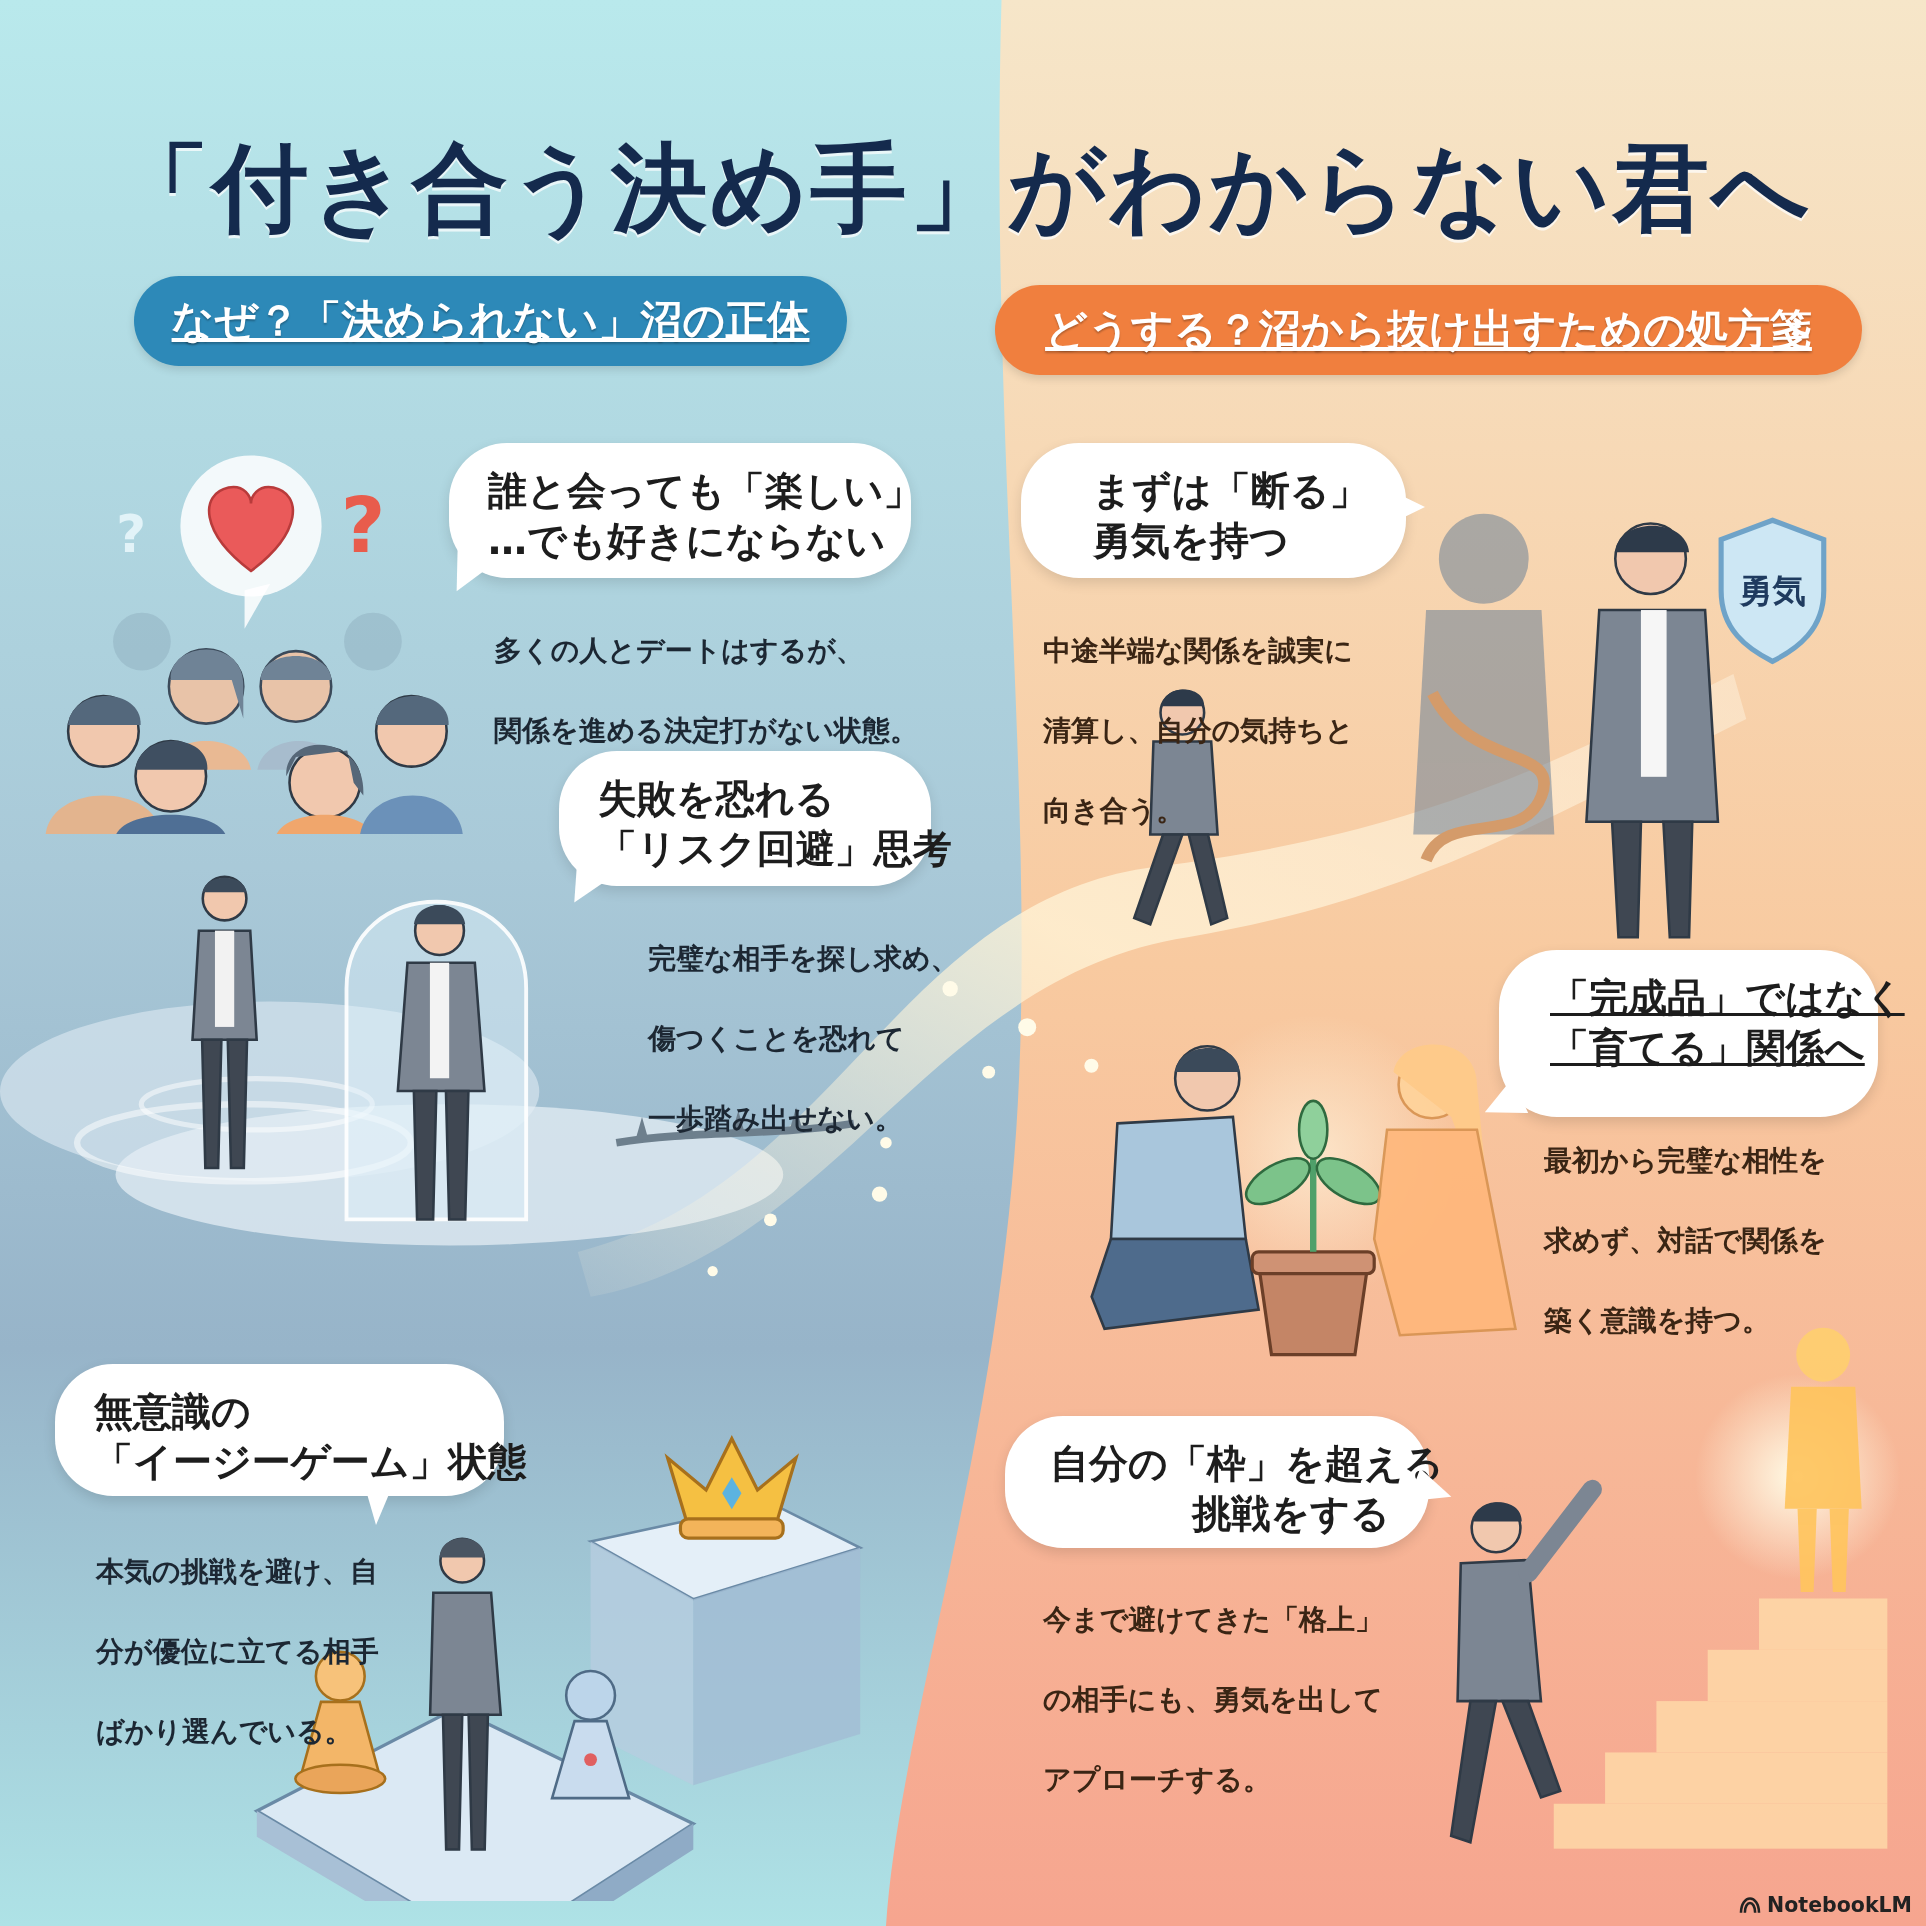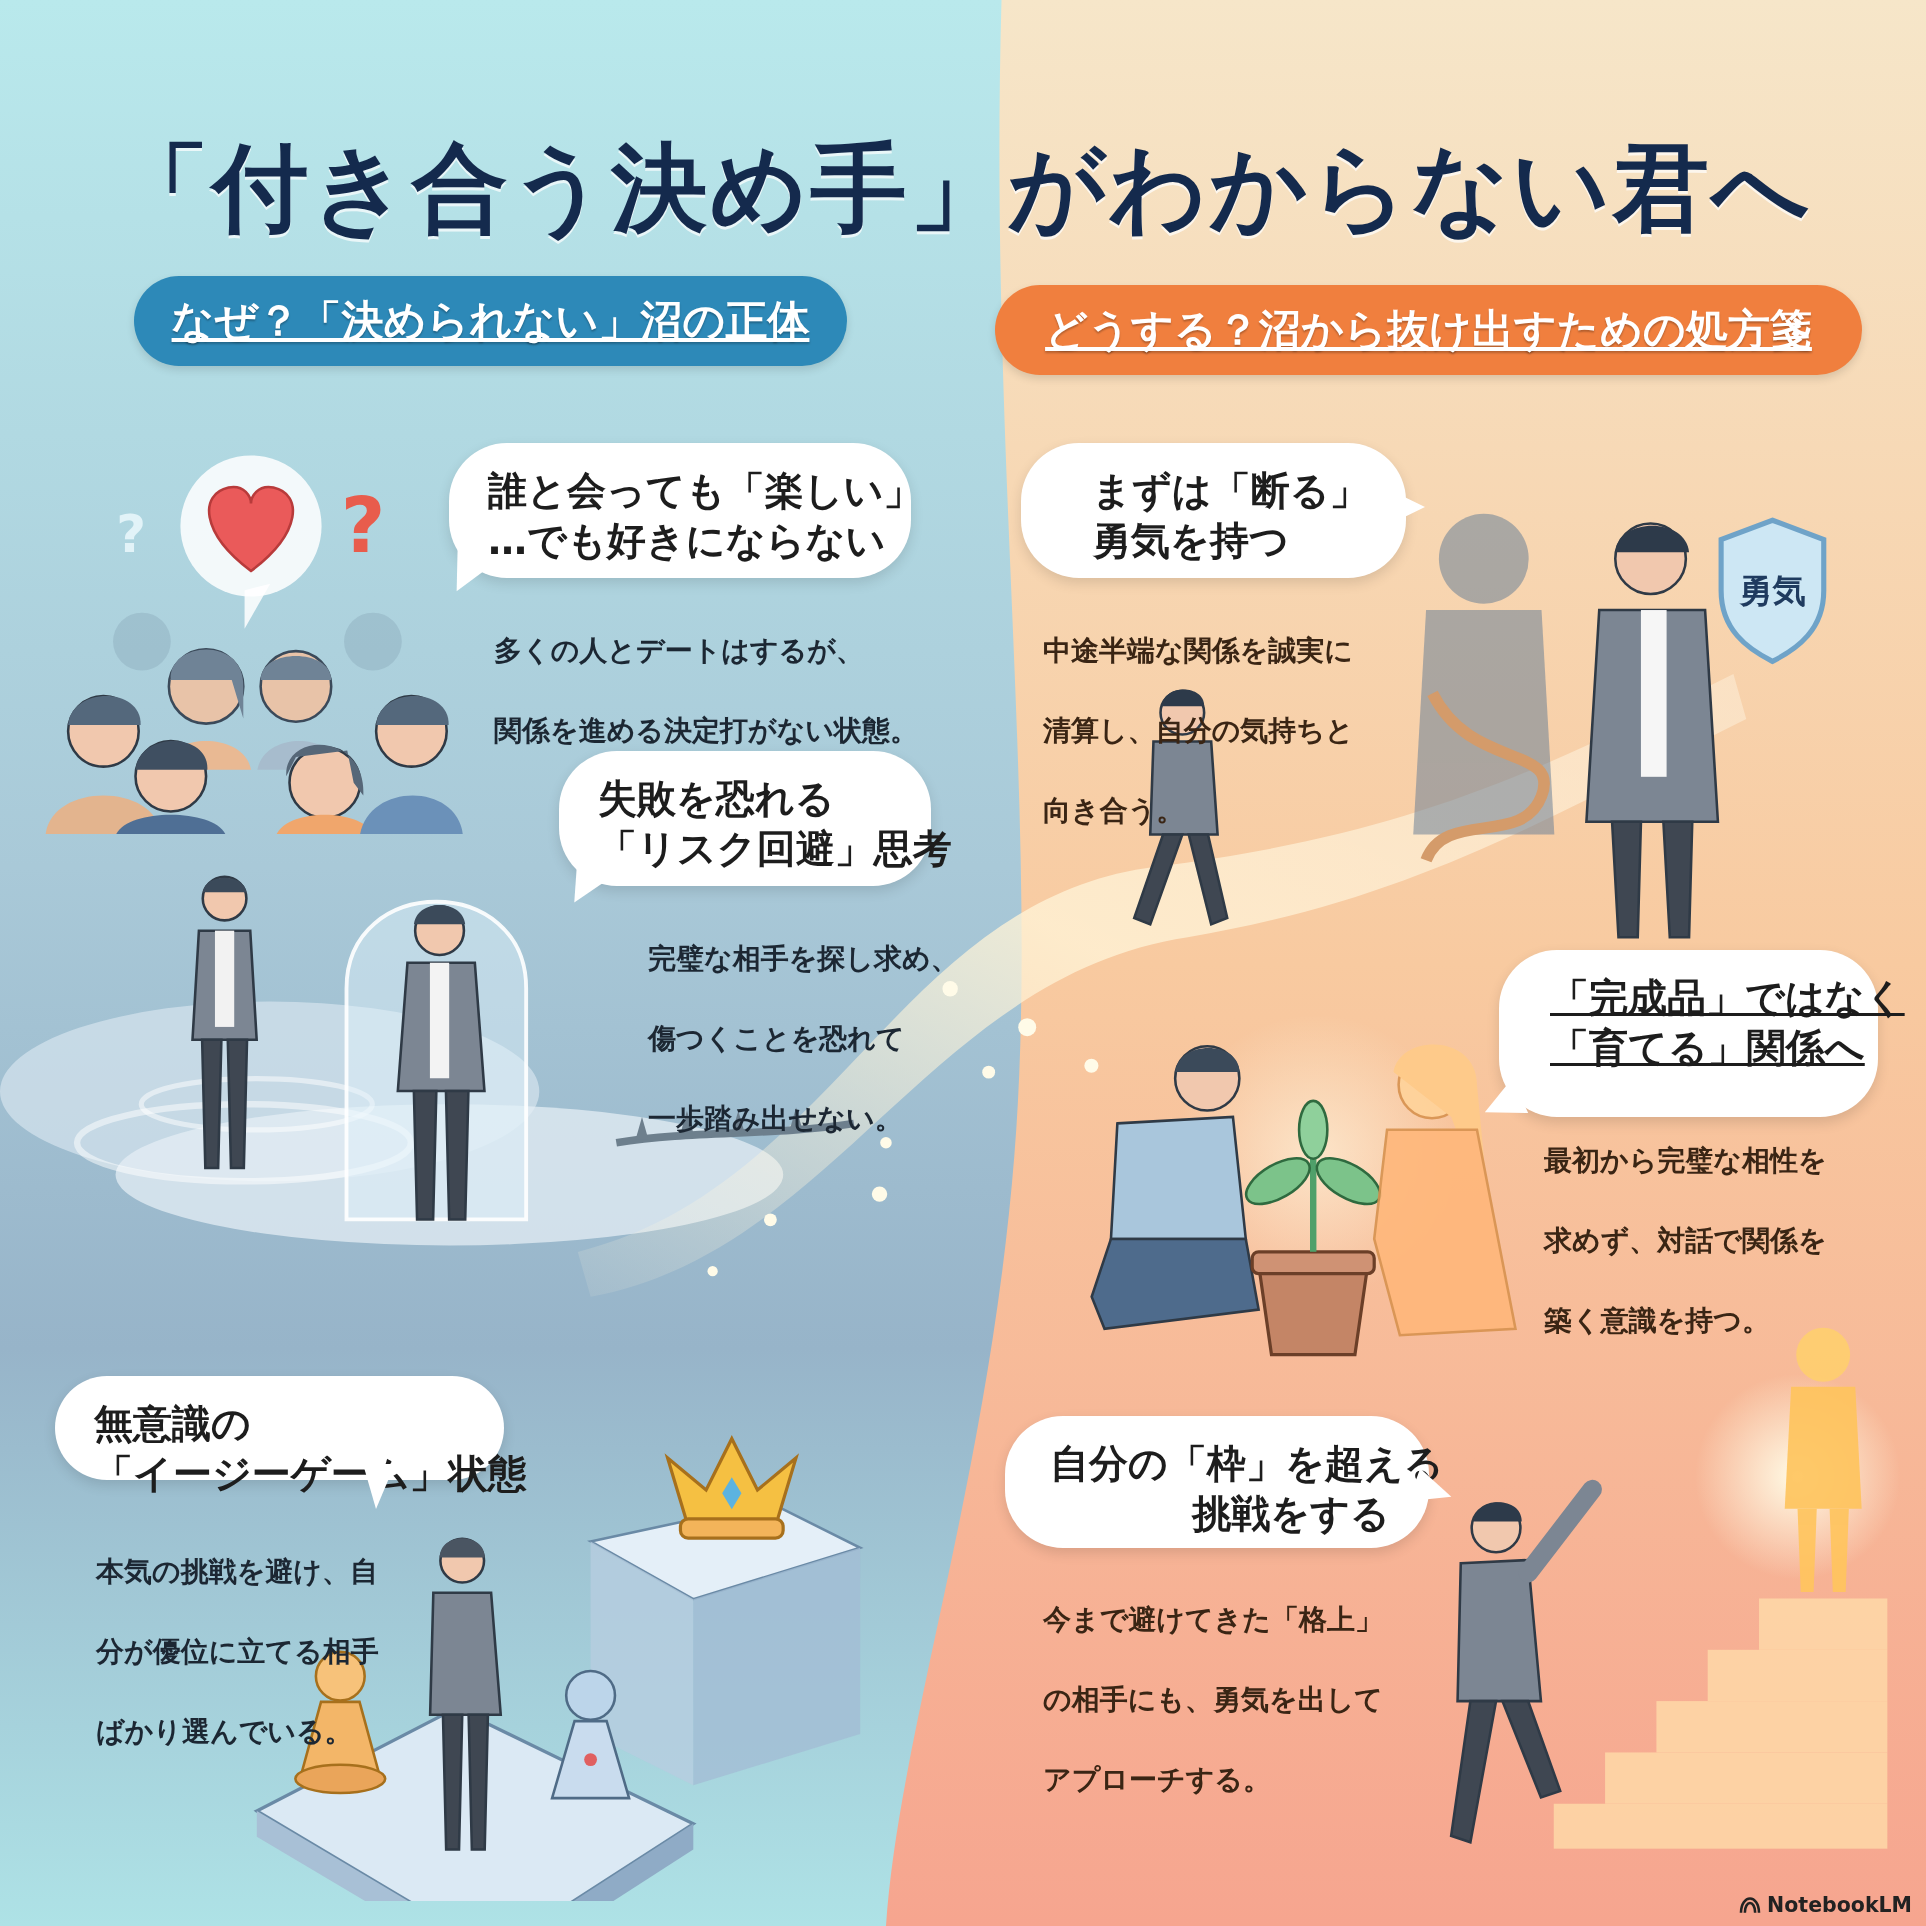--- a/index.html
+++ b/index.html
@@ -268,21 +268,21 @@
     <span class="line">失敗を恐れる</span>
     <span class="line">「リスク回避」思考</span>
     <div class="tail" style="left:6.4px;bottom:-19px;border-left:19px solid transparent;border-right:19px solid transparent;border-top:39px solid #fff;transform:rotate(30deg);"></div>
   </div>
   <div class="desc" style="left:600px;top:899px;margin-left:48px;">
     <span class="line">完璧な相手を探し求め、</span>
     <span class="line">傷つくことを恐れて</span>
     <span class="line">一歩踏み出せない。</span>
   </div>
 
-  <div class="bubble" style="left:55px;top:1364px;width:449px;height:104px;margin-top:12px;">
+  <div class="bubble" style="left:55px;top:1364px;width:449px;height:132px;">
     <span class="line">無意識の</span>
     <span class="line">「イージーゲーム」状態</span>
     <div class="tail" style="right:109px;bottom:-29px;border-left:13px solid transparent;border-right:19px solid transparent;border-top:45px solid #fff;"></div>
   </div>
   <div class="desc" style="left:96px;top:1512px;">
     <span class="line">本気の挑戦を避け、自</span>
     <span class="line">分が優位に立てる相手</span>
     <span class="line">ばかり選んでいる。</span>
   </div>
 

